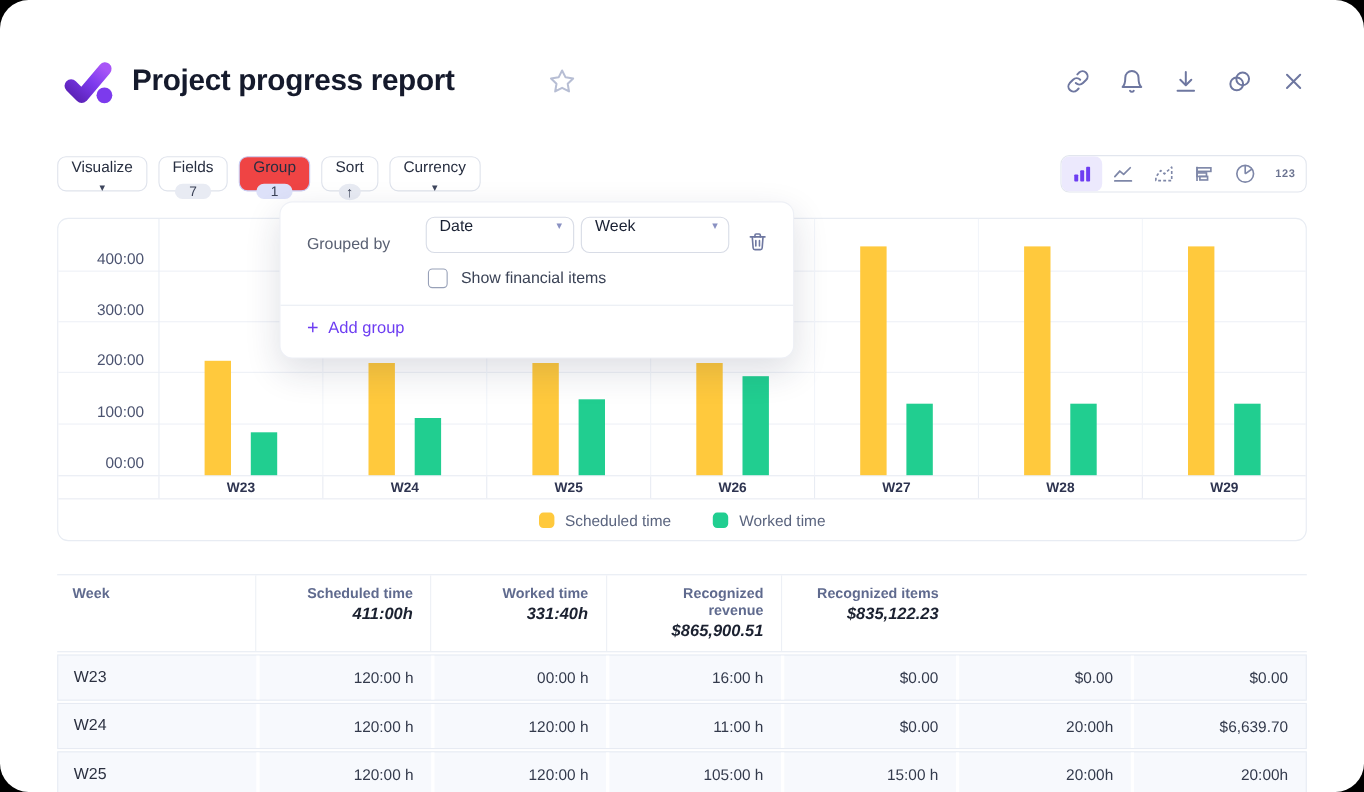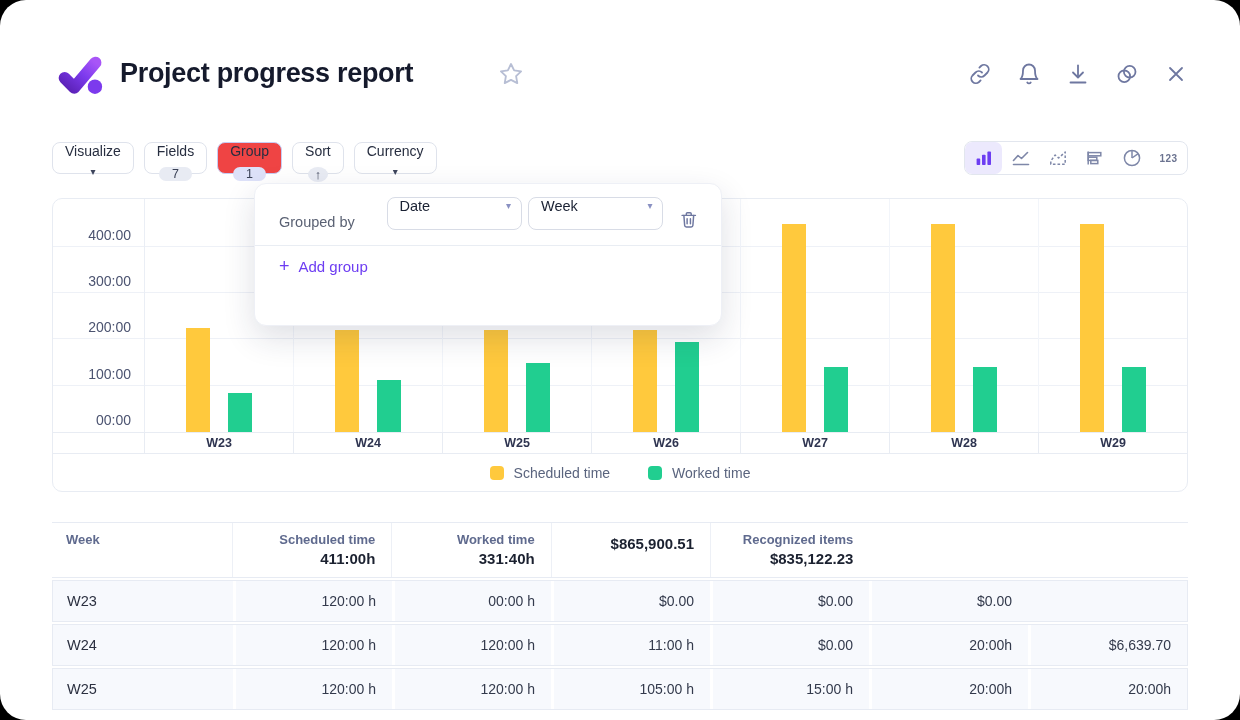--- a/index.html
+++ b/index.html
@@ -69,21 +69,21 @@
   .addgroup{display:flex;align-items:center;gap:9px;margin-top:11px;color:#6d3df2;font-size:15px;cursor:pointer;}
   .plus{font-size:18px;line-height:1;font-weight:400;}
 
   
   .table{position:absolute;left:52px;top:522px;width:1136px;}
   .thead-row,.trow{display:grid;grid-template-columns:180px repeat(6,1fr);}
   .thead-row{border-top:1px solid #e7ebf3;border-bottom:1px solid #e7ebf3;background:#fff;}
   .hcell{padding:9px 16px 10px;text-align:right;border-left:1px solid #edf0f6;cursor:pointer;}
   .hcell:first-child{border-left:none;text-align:left;padding-left:14px;}
   .hlabel{font-size:13px;font-weight:600;color:#5f6a8e;}
-  .htotal{margin-top:3px;font-size:15px;font-weight:700;color:#1b2130;}
+  .htotal{margin-top:3px;font-size:15px;font-weight:700;color:#1b2130;font-style:italic;}
   .trow{background:#f7f9fd;border:1px solid #e7ebf3;box-sizing:border-box;height:42px;margin-top:2px;}
   .tcell{display:flex;align-items:center;justify-content:flex-end;padding:0 16px;font-size:14px;color:#333a4c;border-left:3px solid #fff;}
   .tcell:first-child{border-left:none;justify-content:flex-start;padding-left:14px;font-size:14.5px;color:#2b3040;}
 </style>
 </head>
 <body>
 
 <div class="sheet">
 
   <div class="hdr-logo">
@@ -295,20 +295,24 @@
       </div>
       <div class="gtrash">
         <svg viewBox="0 0 20 20" fill="none" stroke="currentColor" stroke-width="1.5" stroke-linecap="round" stroke-linejoin="round">
           <path d="M3.2 5.5h13.6"></path>
           <path d="M7.5 5.5V3.9c0-.6.5-1.1 1.1-1.1h2.8c.6 0 1.1.5 1.1 1.1v1.6"></path>
           <path d="M5 5.5l.8 10.3c.07.9.8 1.5 1.7 1.5h5c.9 0 1.63-.6 1.7-1.5L15 5.5"></path>
           <path d="M8.3 9v5M11.7 9v5"></path>
         </svg>
       </div>
     </div>
+    <div class="grow2">
+      <div class="checkbox"></div>
+      <div class="cblabel">Show financial items</div>
+    </div>
     <div class="gdivider"></div>
     <div class="addgroup">
       <span class="plus">+</span>
       <span>Add group</span>
     </div>
   </div>
 
   <div class="table">
     <div class="thead-row">
         <div class="hcell">
@@ -316,32 +320,34 @@
         </div>
         <div class="hcell">
           <div class="hlabel">Scheduled time</div>
           <div class="htotal">411:00h</div>
         </div>
         <div class="hcell">
           <div class="hlabel">Worked time</div>
           <div class="htotal">331:40h</div>
         </div>
         <div class="hcell">
+          <div class="hlabel">Recognized revenue</div>
           <div class="htotal">$865,900.51</div>
         </div>
         <div class="hcell">
           <div class="hlabel">Recognized items</div>
           <div class="htotal">$835,122.23</div>
         </div>
       </div>
     <div>
         <div class="trow">
           <div class="tcell">W23</div>
           <div class="tcell">120:00 h</div>
           <div class="tcell">00:00 h</div>
+          <div class="tcell">16:00 h</div>
           <div class="tcell">$0.00</div>
           <div class="tcell">$0.00</div>
           <div class="tcell">$0.00</div>
         </div>
         <div class="trow">
           <div class="tcell">W24</div>
           <div class="tcell">120:00 h</div>
           <div class="tcell">120:00 h</div>
           <div class="tcell">11:00 h</div>
           <div class="tcell">$0.00</div>

